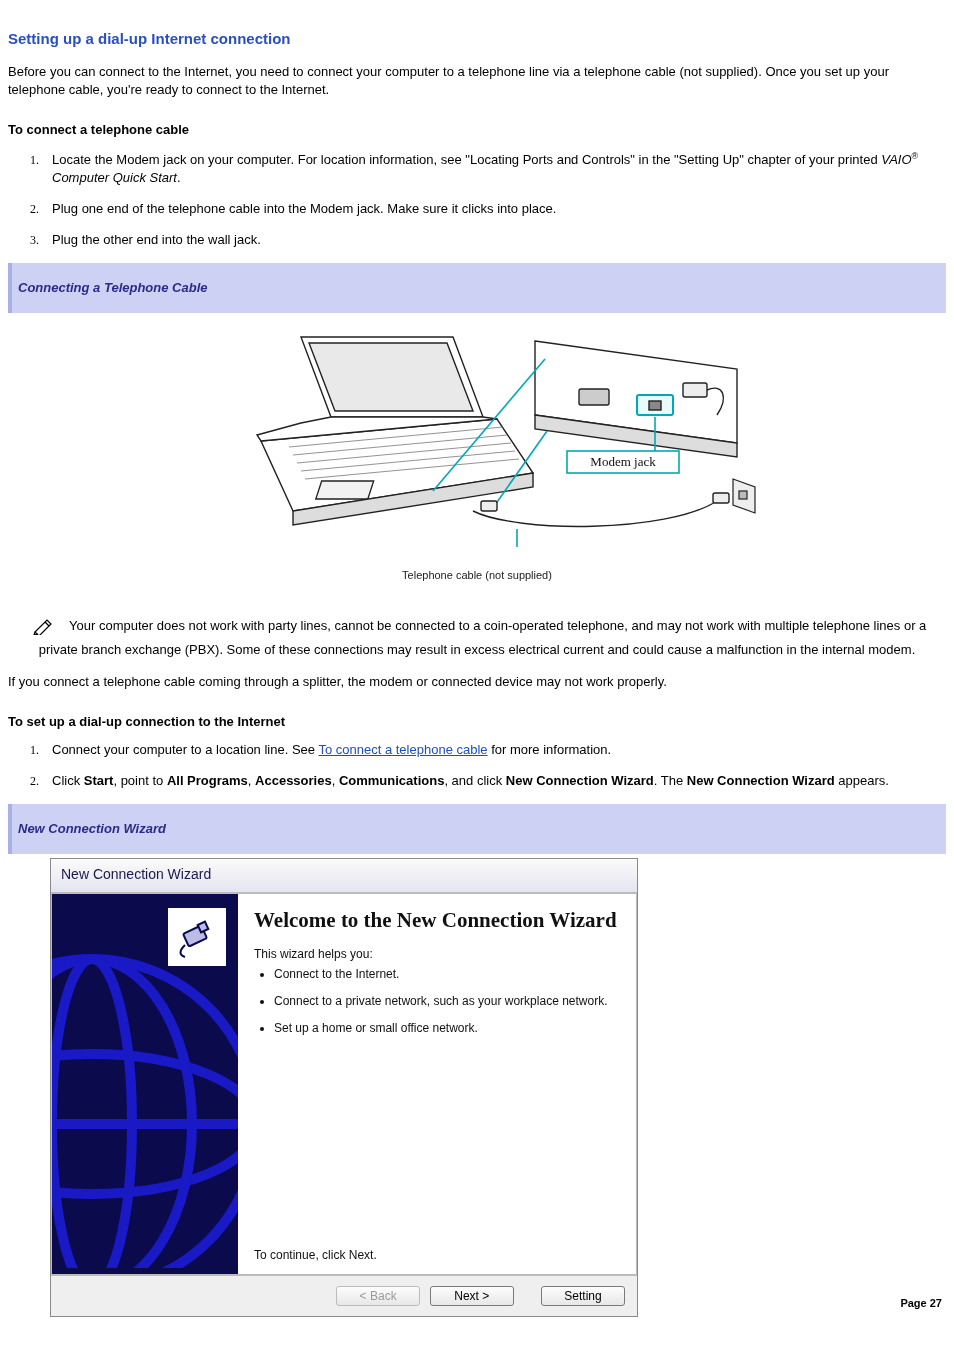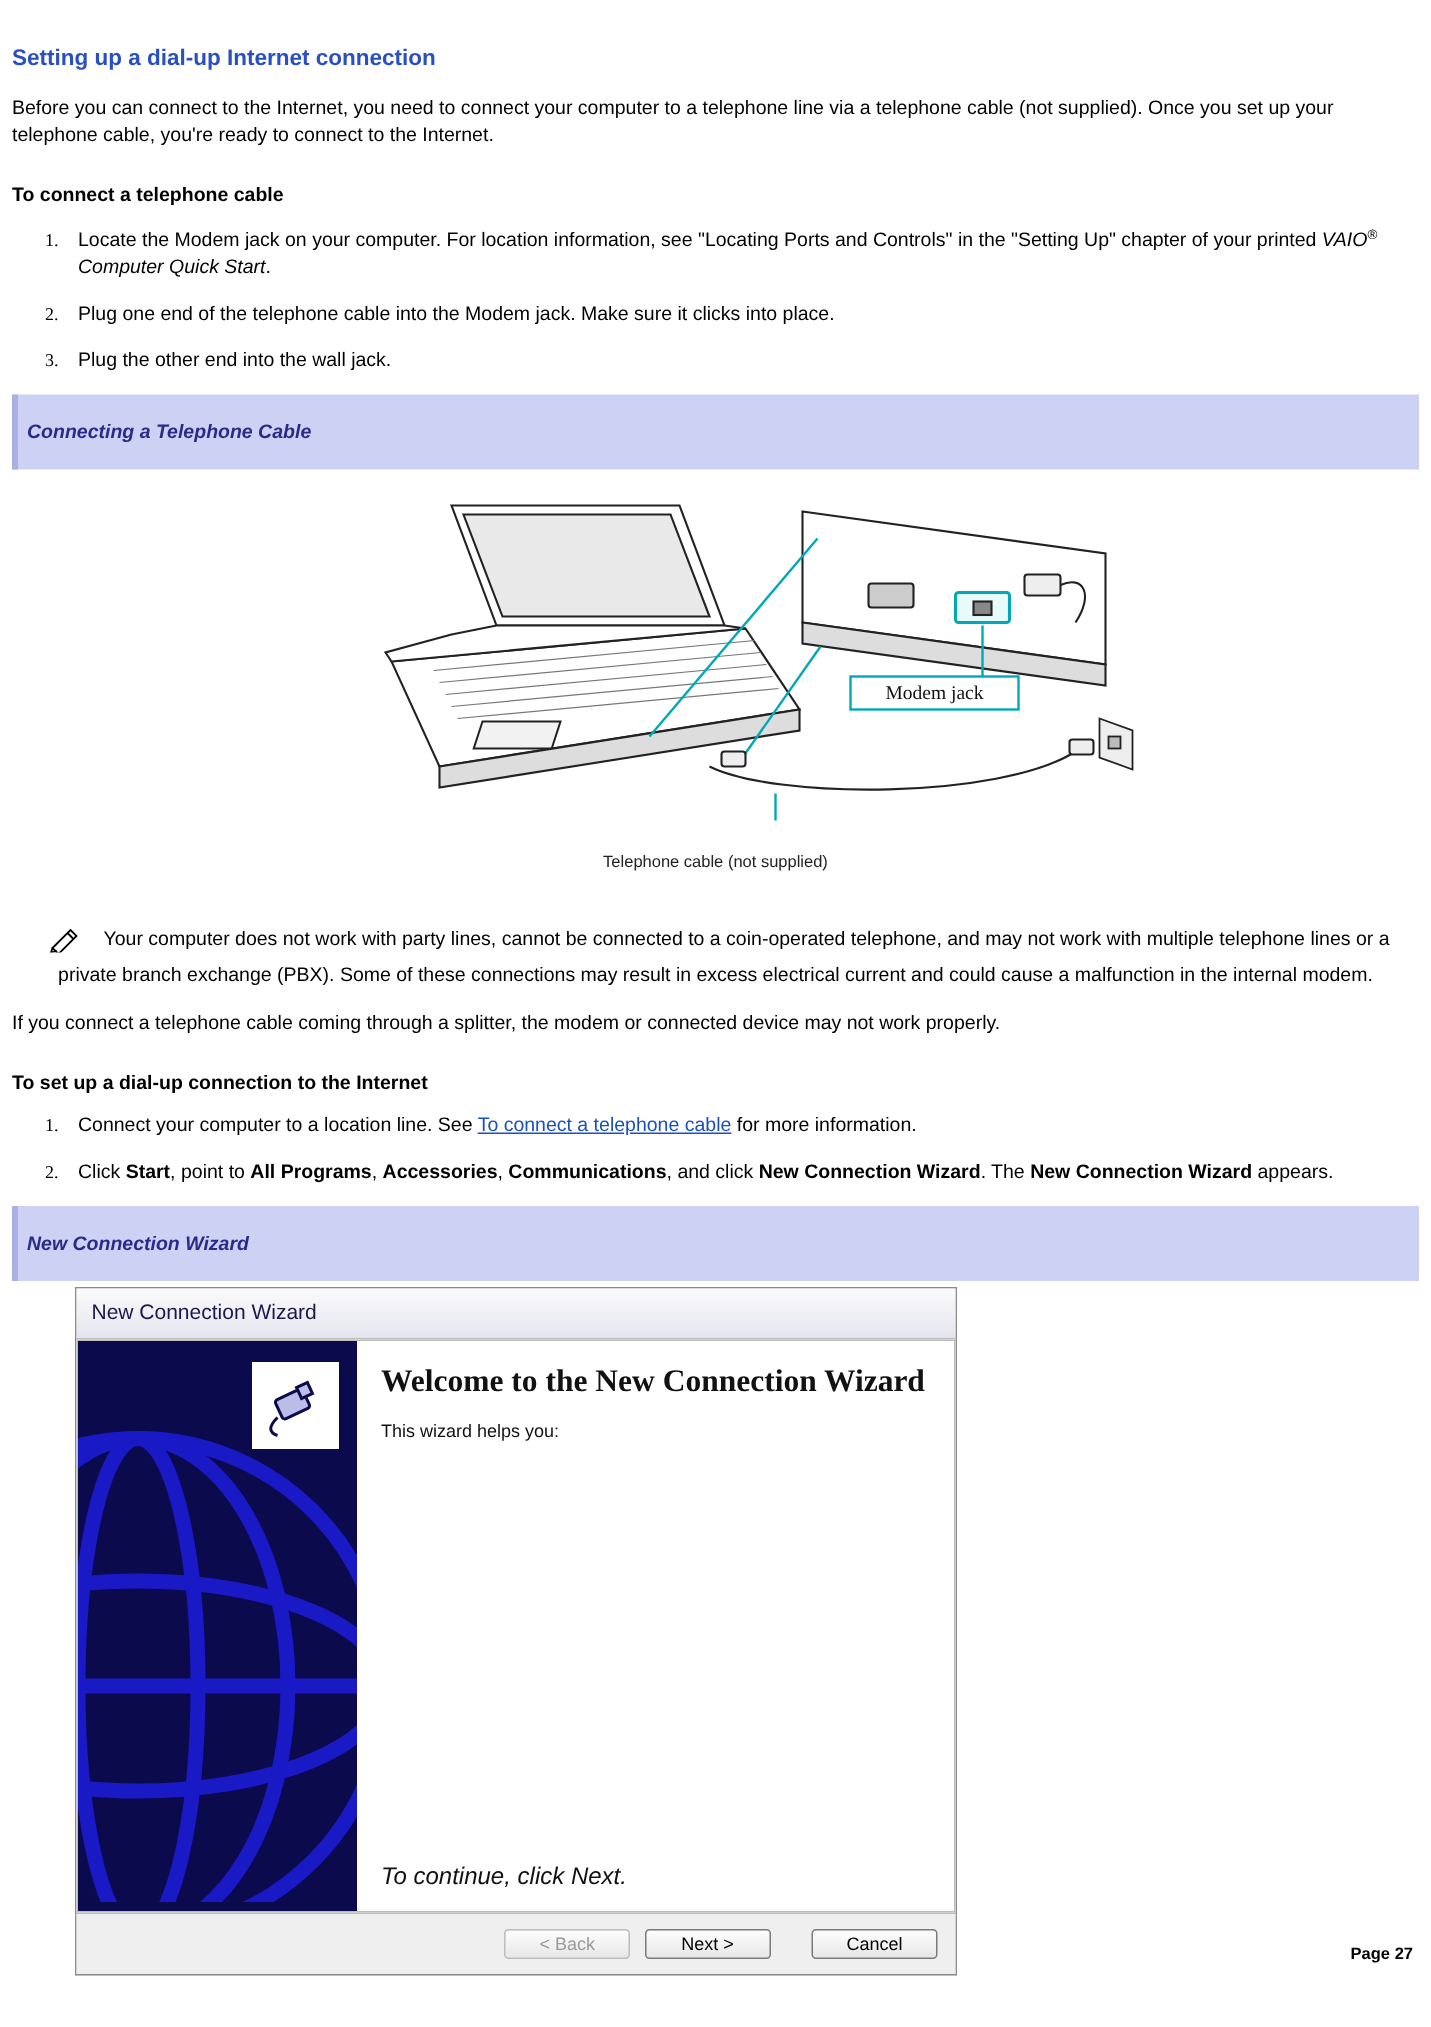--- a/index.html
+++ b/index.html
@@ -130,22 +130,21 @@
     line-height: 1.2;
   }
   .wizard-main ul {
     margin: 4px 0 0 0;
     padding-left: 20px;
   }
   .wizard-main ul li { margin-bottom: 10px; }
   .wizard-continue {
     margin-top: auto;
     padding-top: 60px;
-    font-size: 16px;
-    font-style: italic;
+    font-size: 12px;
   }
   .wizard-buttons {
     border-top: 1px solid #bbb;
     background: #efefef;
     padding: 10px 12px;
     text-align: right;
   }
   .wizard-buttons button {
     font-family: Tahoma, Verdana, sans-serif;
     font-size: 12px;
@@ -297,25 +296,30 @@
               <rect x="10" y="14" width="20" height="14" rx="2" transform="rotate(-25 20 21)"></rect>
               <rect x="24" y="8" width="8" height="8" transform="rotate(-25 28 12)"></rect>
               <path d="M10 30 C 4 36, 4 40, 10 42" fill="none"></path>
             </g>
           </svg>
         </div>
       </div>
       <div class="wizard-main">
         <h3>Welcome to the New Connection Wizard</h3>
         <div>This wizard helps you:</div>
+        <ul>
+          <li>Connect to the Internet.</li>
+          <li>Connect to a private network, such as your workplace network.</li>
+          <li>Set up a home or small office network.</li>
+        </ul>
         <div class="wizard-continue">To continue, click Next.</div>
       </div>
     </div>
     <div class="wizard-buttons">
       <button class="disabled" disabled="">&lt; Back</button>
       <button>Next &gt;</button>
       <span class="gap"></span>
-      <button>Cancel</button>
+      <button>Setting</button>
     </div>
   </div>
 </div>
 
 <div class="page-num">Page 27</div>
 
 </body></html>

